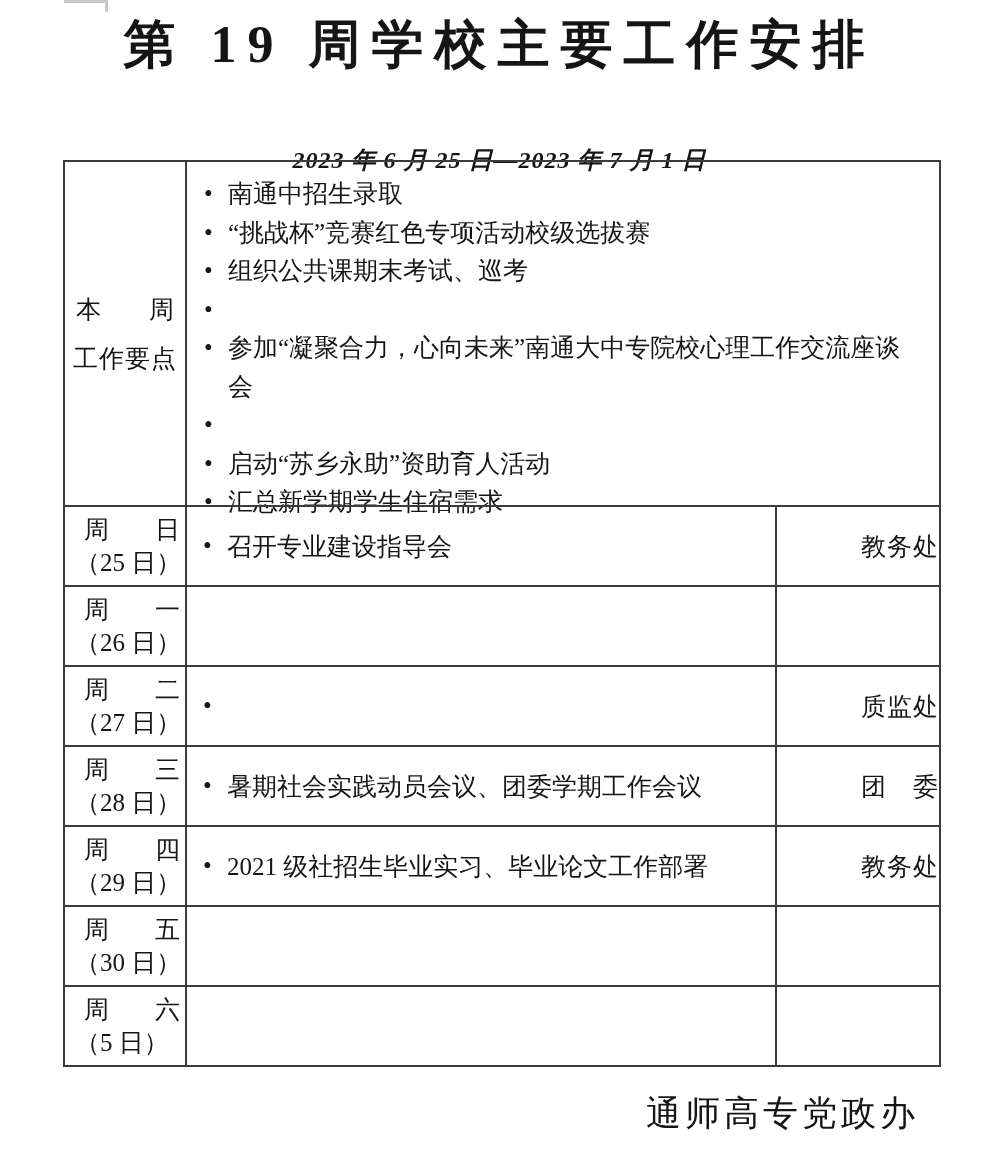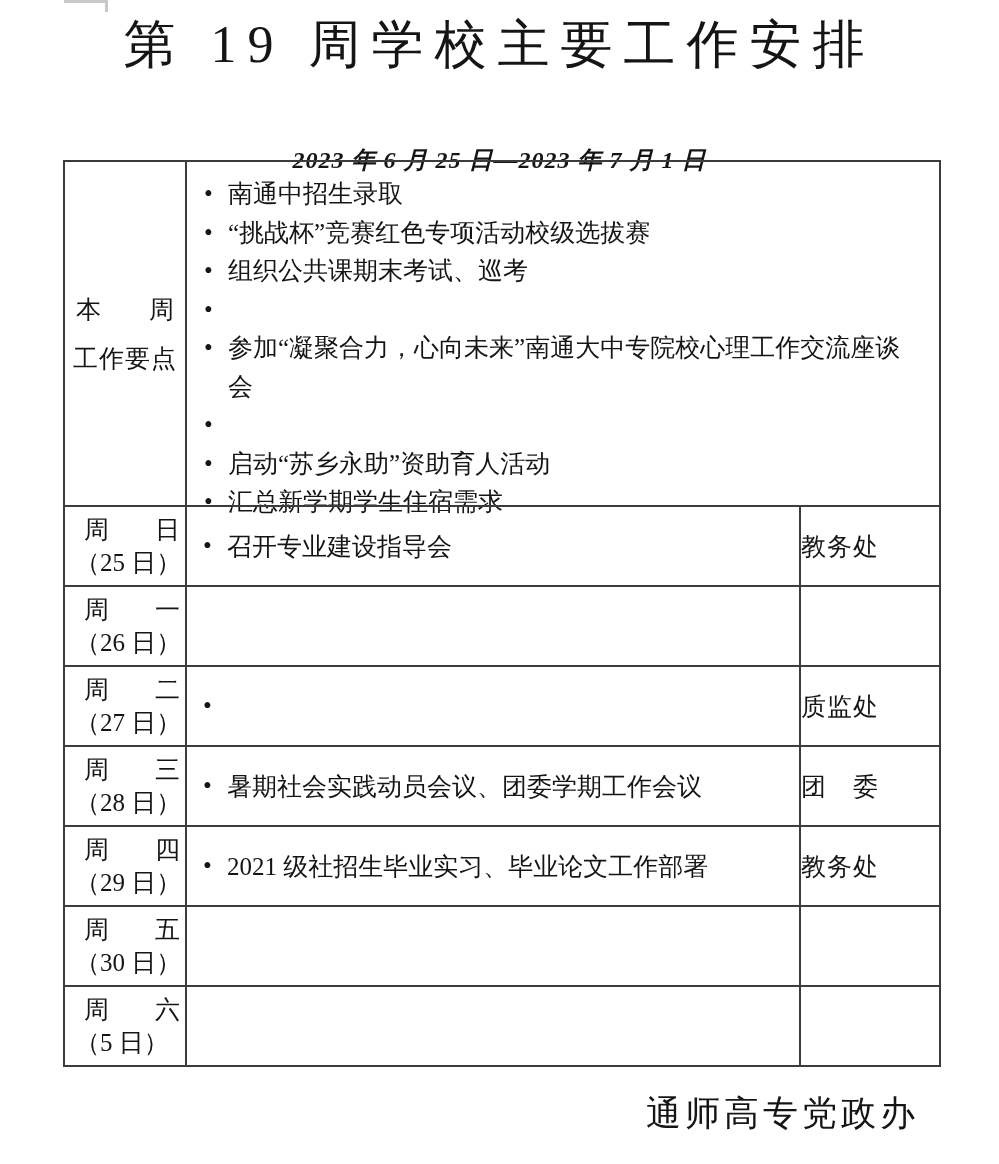--- a/index.html
+++ b/index.html
@@ -18,21 +18,21 @@
   }
   .corner-mark{
     position:absolute;left:64px;top:0;
     width:41px;height:9px;
     border-top:3px solid var(--mark);
     border-right:3px solid var(--mark);
   }
   .doc-title{
     position:absolute;top:10px;left:0;width:100%;
     text-align:center;
-    font-size:52px;font-weight:normal;
+    font-size:52px;font-weight:bold;
     letter-spacing:11px;
     white-space:nowrap;
   }
   .doc-date{
     position:absolute;top:108px;left:0;width:100%;
     text-align:center;
     font-size:24px;font-weight:600;font-style:italic;
     letter-spacing:1px;
     white-space:nowrap;
     margin-top:36px;
@@ -42,22 +42,22 @@
     border:2px solid var(--border);
     box-sizing:border-box;
     display:flex;flex-direction:column;
   }
   .row{display:flex;}
   .row + .row{border-top:2px solid var(--border);}
   .cell{box-sizing:border-box;min-width:0;}
   .c1{width:122px;flex:none;border-right:2px solid var(--border);}
   .c2{flex:1;}
   .c3{
-    width:138px;flex:none;
-    display:flex;align-items:center;justify-content:flex-start;
+    width:162px;flex:none;
+    display:flex;align-items:center;justify-content:flex-end;
     font-size:25px;letter-spacing:1px;white-space:nowrap;
   }
   .week-row{height:343px;}
   .day-row{height:78px;}
   .day-row .c2{
     border-right:2px solid var(--border);
     display:flex;align-items:center;
     padding-left:16px;font-size:25px;
     white-space:nowrap;
   }

